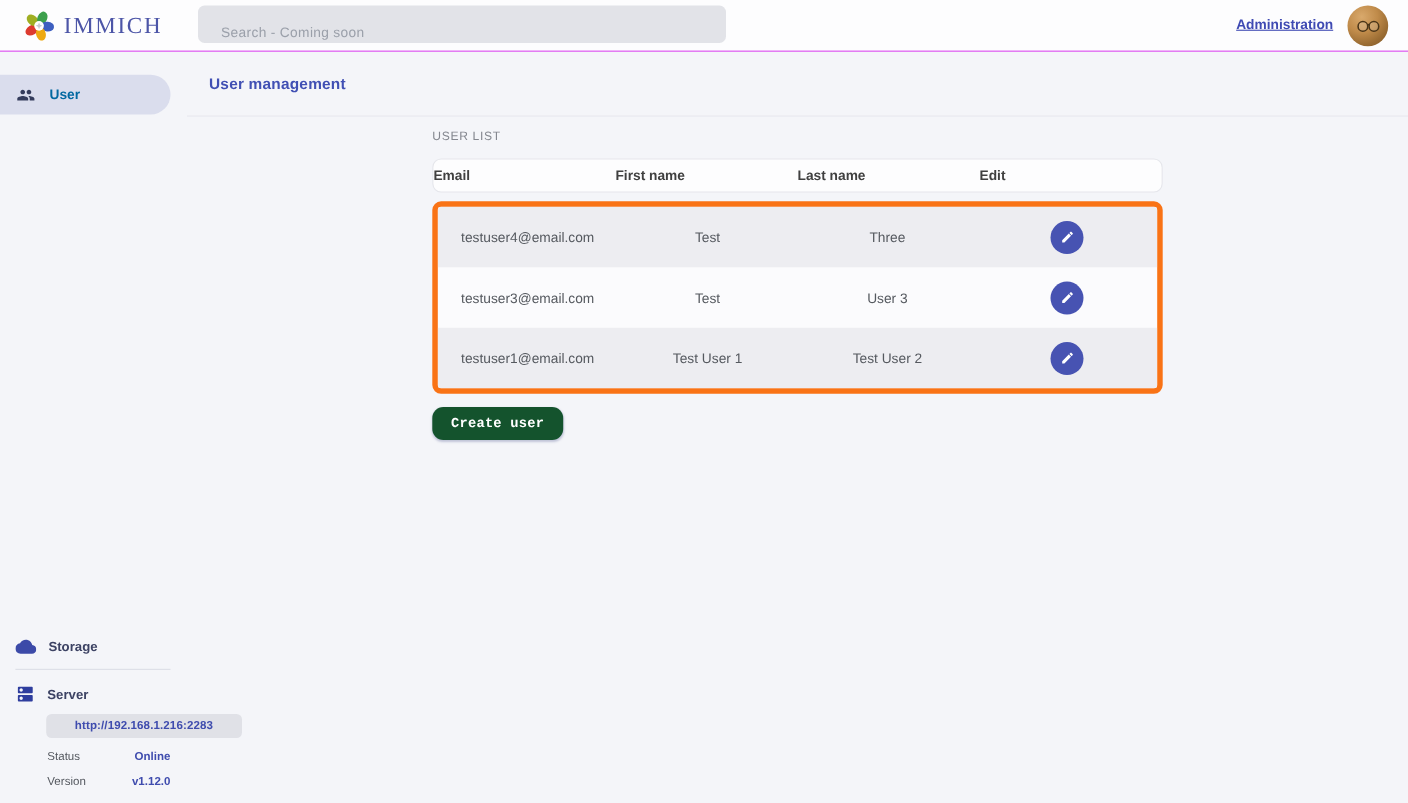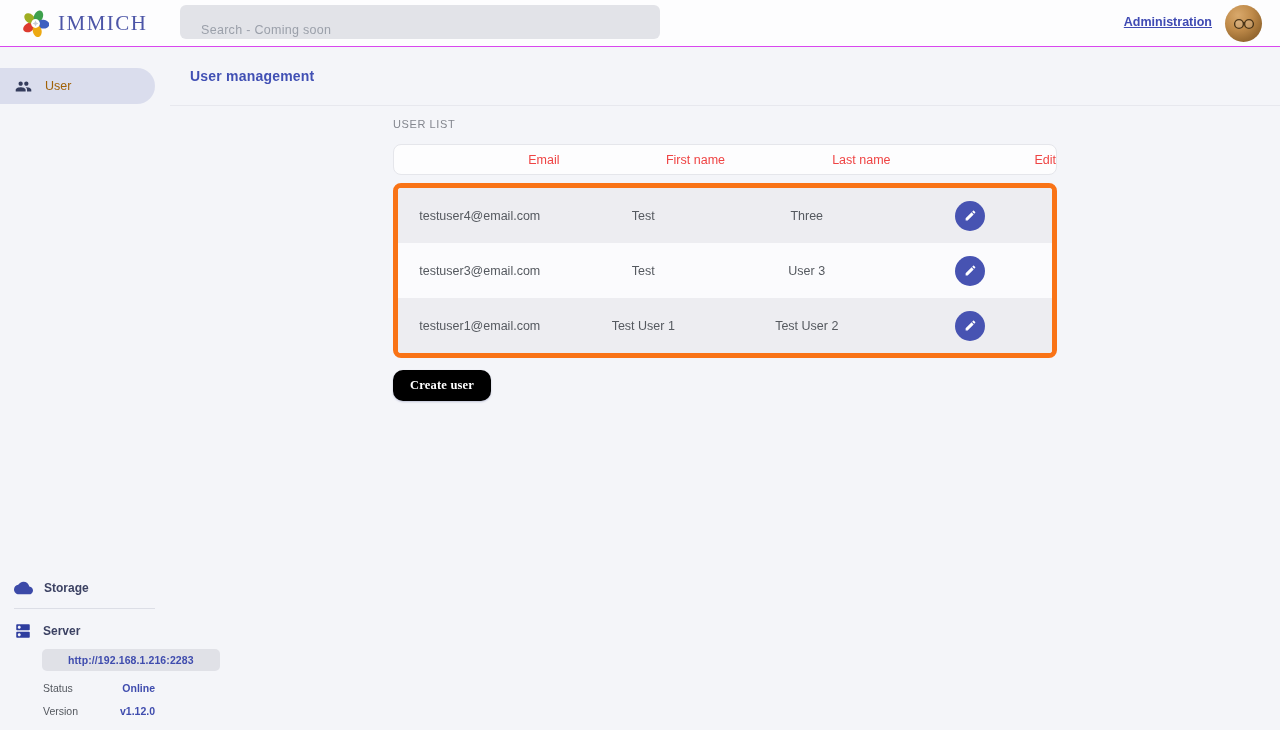--- a/index.html
+++ b/index.html
@@ -45,21 +45,21 @@
   .sidebar {
     position:absolute; top:47px; left:0; bottom:0; width:170px;
     display:flex; flex-direction:column;
   }
   .nav-pill {
     margin-top:21px; width:155px; height:36px;
     background:#dadded; border-radius:0 18px 18px 0;
     display:flex; align-items:center; gap:13px; padding-left:15px;
     cursor:pointer;
   }
-  .nav-pill .label { font-size:12.5px; font-weight:400; color:#a16207; }
+  .nav-pill .label { font-size:12.5px; font-weight:700; color:#0369a1; }
 
   .sidebar-bottom { margin-top:auto; padding:0 15px 13px 14px; }
   .sb-row { display:flex; align-items:center; gap:11px; }
   .sb-title { font-size:12px; font-weight:700; color:#3c4263; }
   .sb-indent { margin-left:29px; }
   .progress-track {
     margin-top:7px; height:5px; border-radius:3px; background:#dcdde3;
     overflow:hidden; cursor:default;
   }
   .progress-fill { height:100%; border-radius:3px; background:#4250af; width:30%; }
@@ -87,36 +87,36 @@
 
   .table-wrap { width:664px; margin:12px auto 0 auto; }
   .section-label {
     font-size:11px; color:#84878f; letter-spacing:.6px; margin-bottom:14px;
   }
   .thead {
     height:31px; background:#fdfdfe; border:1px solid #e5e6eb; border-radius:8px;
     display:grid; grid-template-columns:repeat(4,1fr); align-items:center;
     margin-bottom:8px;
   }
-  .th { text-align:right; font-size:12.5px; font-weight:400; color:#ef4444; }
+  .th { text-align:left; font-size:12.5px; font-weight:700; color:#404040; }
   .tbody { border:5px solid #f97316; border-radius:8px; overflow:hidden; background:#fbfbfd; }
   .tr {
     height:55px; display:grid; grid-template-columns:repeat(4,1fr);
     align-items:center;
   }
   .tr.shade { background:#ededf1; }
   .td { text-align:center; font-size:12.5px; color:#55595f; }
   .edit-cell { display:flex; justify-content:center; }
   .edit-btn {
     width:30px; height:30px; border-radius:50%; background:#4753b2; border:none;
     display:flex; align-items:center; justify-content:center; cursor:pointer;
   }
   .create-btn {
-    margin-top:12px; background:#000000; color:#fff; border:none;
-    font-family:Liberation Serif, serif;
+    margin-top:12px; background:#14532d; color:#fff; border:none;
+    font-family:Liberation Mono, monospace;
     font-size:12.5px; font-weight:700; letter-spacing:.2px;
     padding:8px 17px; border-radius:10px; cursor:pointer;
     box-shadow:0 1px 2px rgba(40,50,120,.25);
   }
 </style>
 </head>
 <body>
 
 <div class="topbar">
   <div class="brand">

